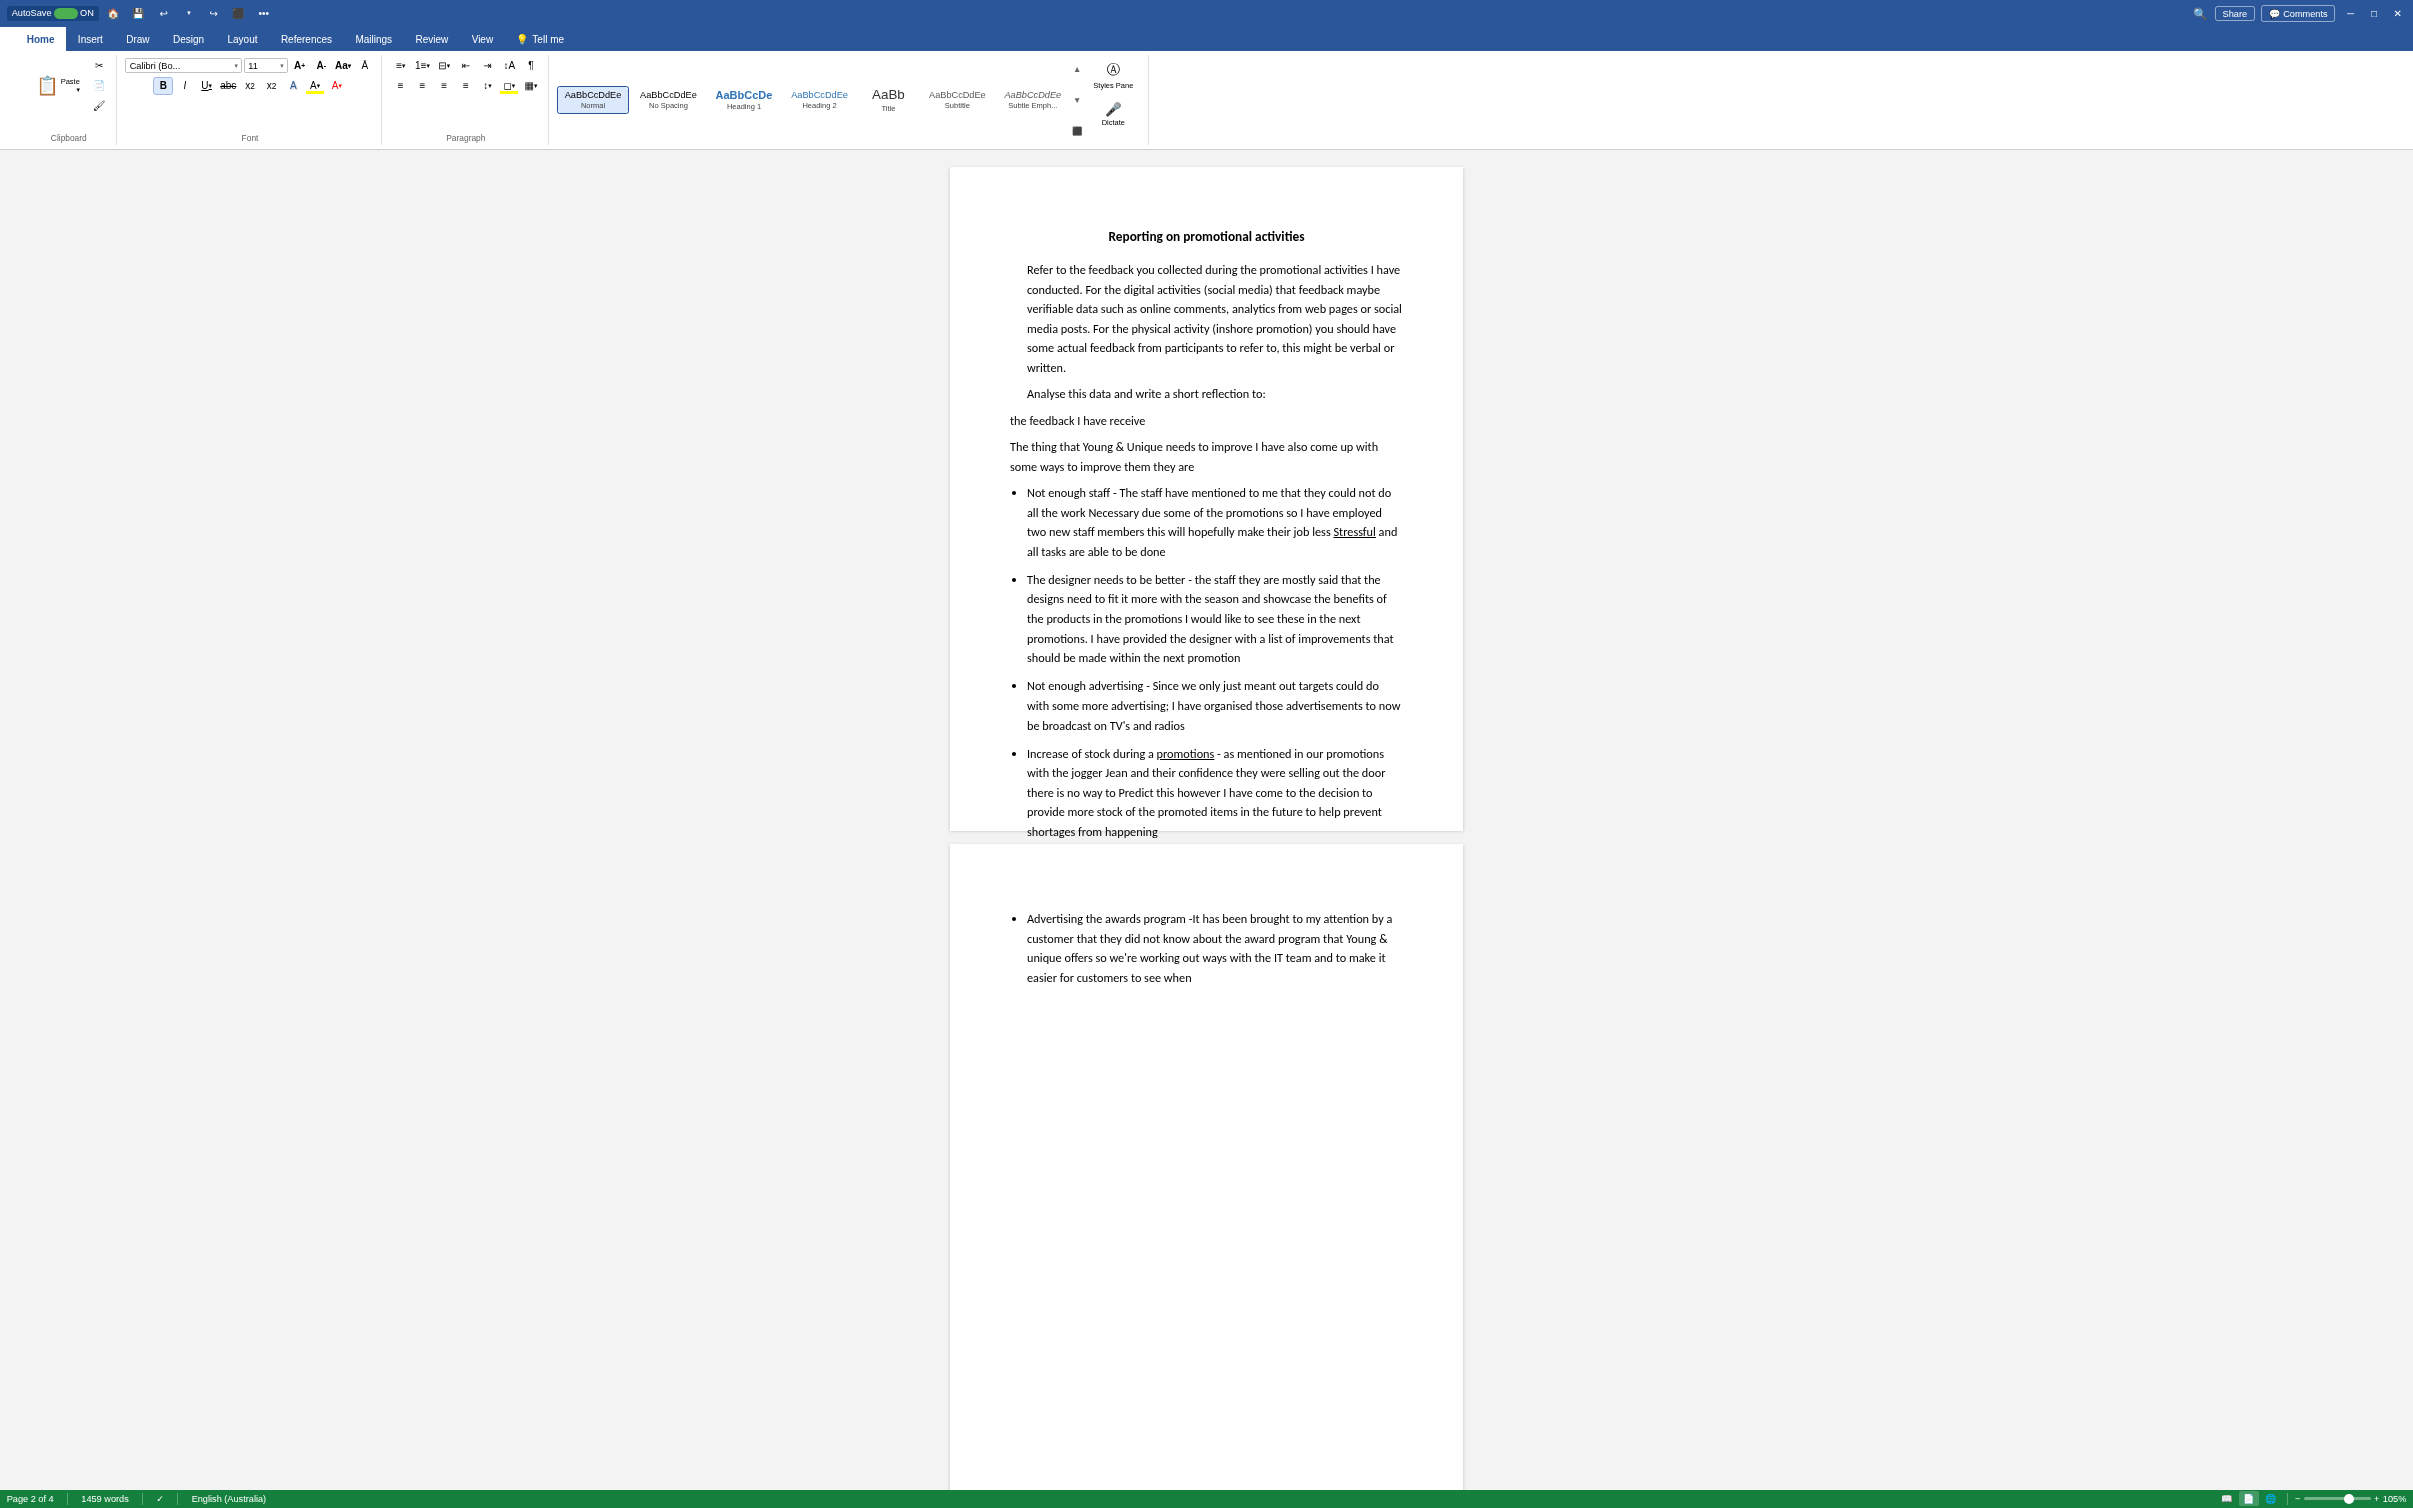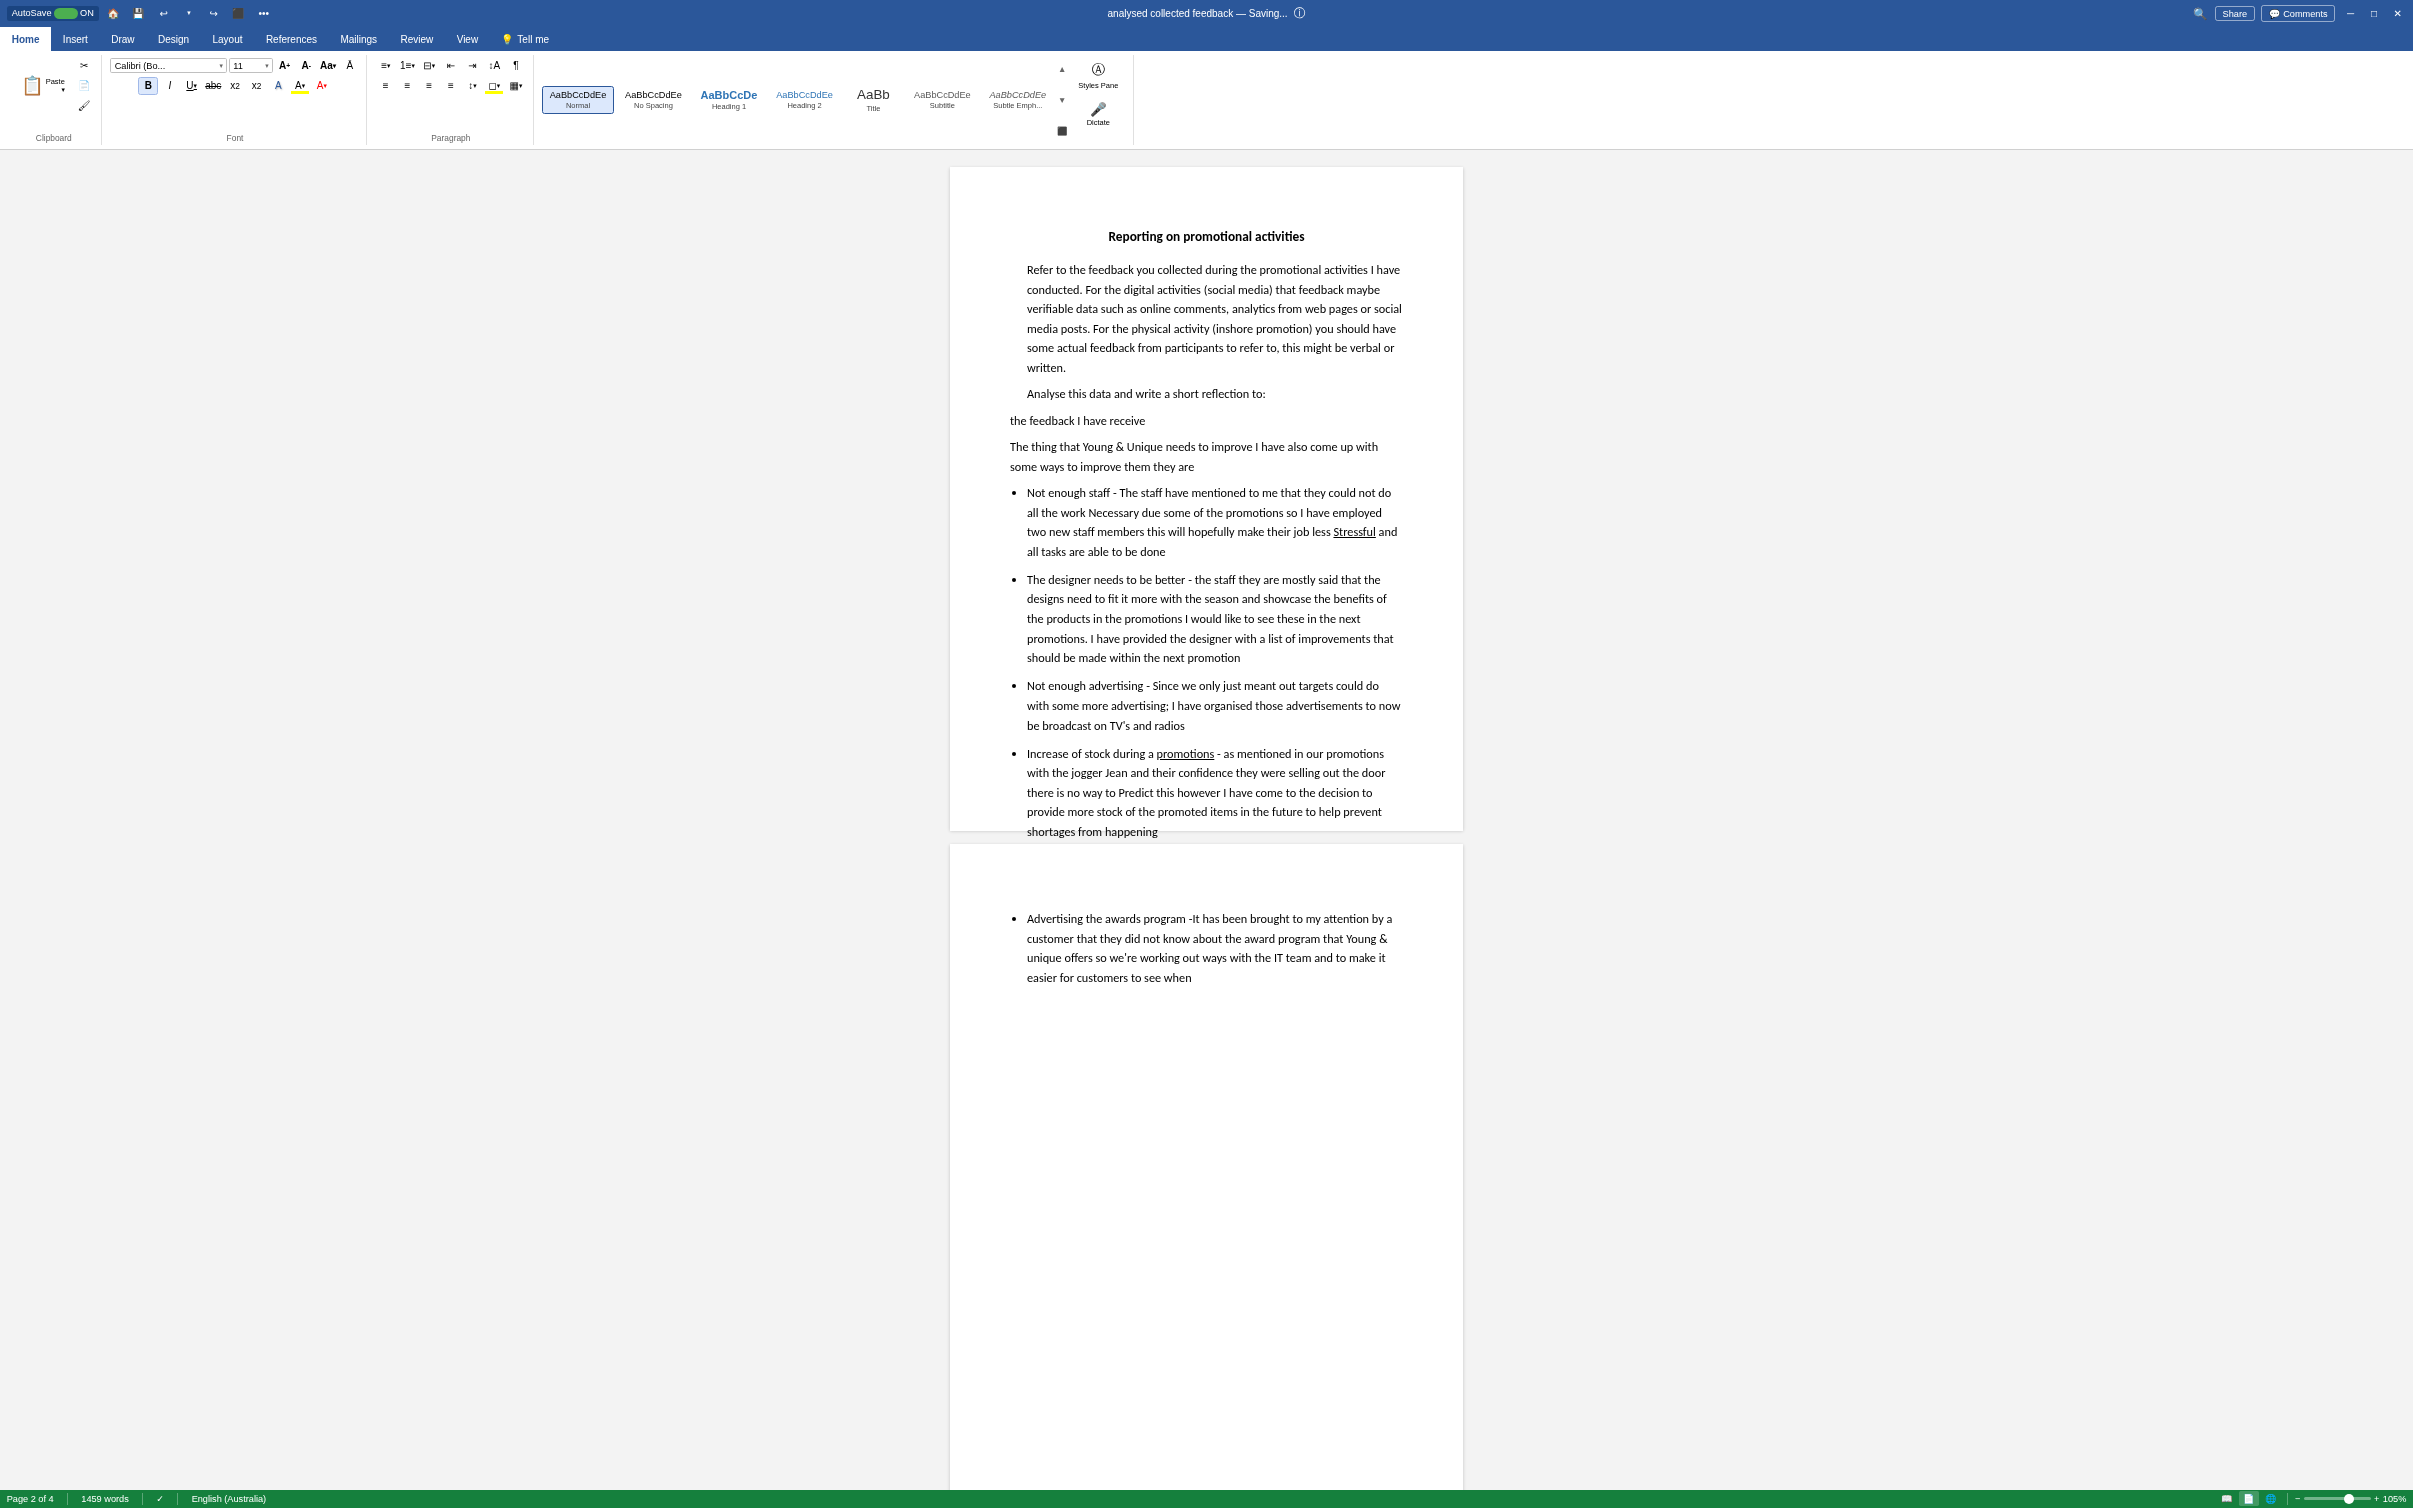--- a/index.html
+++ b/index.html
@@ -17,21 +17,21 @@
       flex-shrink: 0;
     }
     .title-bar-left { display: flex; align-items: center; gap: 5px; flex: 1; }
     .title-bar-center { flex: 2; text-align: center; font-size: 10px; color: white; }
     .title-bar-right { display: flex; align-items: center; gap: 6.7px; flex: 1; justify-content: flex-end; }
     .autosave-badge { background: #1a4480; border-radius: 2.5px; padding: 1.7px 5px; font-size: 9.2px; display: flex; align-items: center; gap: 2.5px; }
     .autosave-toggle { background: #4caf50; border-radius: 6.7px; width: 23.5px; height: 11.7px; display: inline-block; }
     .win-btn { width: 17px; height: 17px; display: flex; align-items: center; justify-content: center; cursor: pointer; font-size: 10px; }
 
     
-    .ribbon { background: white; border-bottom: 0.8px solid #d0d0d0; flex-shrink: 0; }
+    .ribbon { background: white; border-bottom: 0.8px solid #d0d0d0; flex-shrink: 0; padding-left: 15px; }
     .ribbon-tabs { display: flex; background: #2b579a; }
     .ribbon-tab {
       padding: 6.7px 11.7px;
       color: white;
       font-size: 10px;
       cursor: pointer;
       position: relative;
     }
     .ribbon-tab.active { background: white; color: #2b579a; font-weight: 600; }
 
@@ -146,24 +146,20 @@
       <span>ON</span>
     </div>
     <div class="rb-btn-sm">🏠</div>
     <div class="rb-btn-sm">💾</div>
     <div class="rb-btn-sm">↩</div>
     <div class="rb-btn-sm" style="font-size:6.7px">▾</div>
     <div class="rb-btn-sm">↪</div>
     <div class="rb-btn-sm">⬛</div>
     <div class="rb-btn-sm">•••</div>
   </div>
-  <div class="title-bar-center">
-    <span>analysed collected feedback — Saving...</span>
-    <span style="font-size:11.7px; margin-left:3.4px;">ⓘ</span>
-  </div>
   <div class="title-bar-right">
     <div style="font-size:11.7px;">🔍</div>
     <div style="border:0.8px solid rgba(255,255,255,0.5); padding:1.7px 6.7px; border-radius:2.5px; cursor:pointer; font-size:9.2px;">Share</div>
     <div style="border:0.8px solid rgba(255,255,255,0.5); padding:1.7px 6.7px; border-radius:2.5px; cursor:pointer; font-size:9.2px;">💬 Comments</div>
     <div class="win-btn">─</div>
     <div class="win-btn">□</div>
     <div class="win-btn">✕</div>
   </div>
 </div>
 

